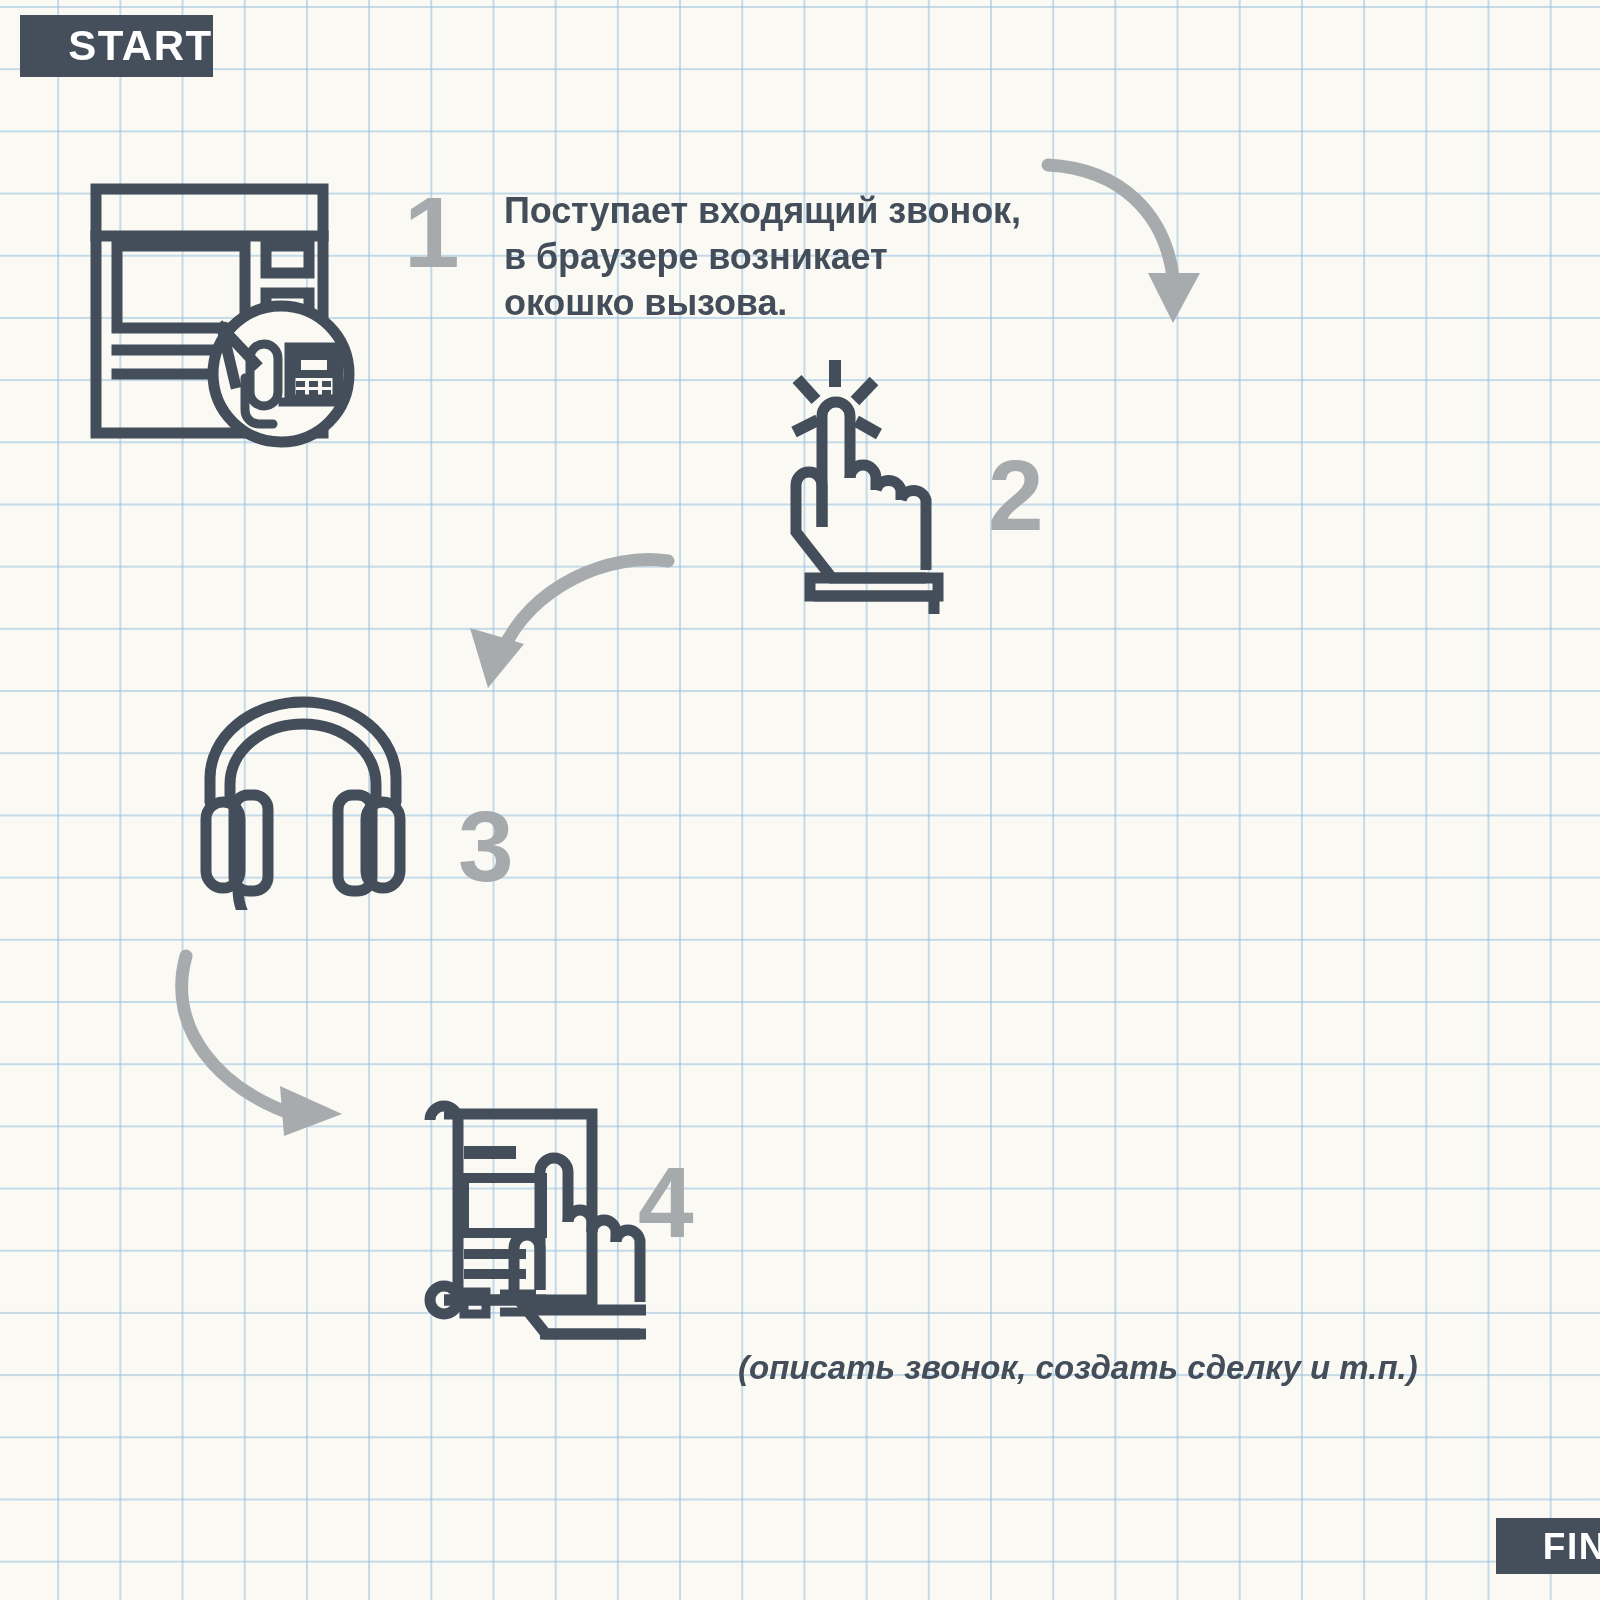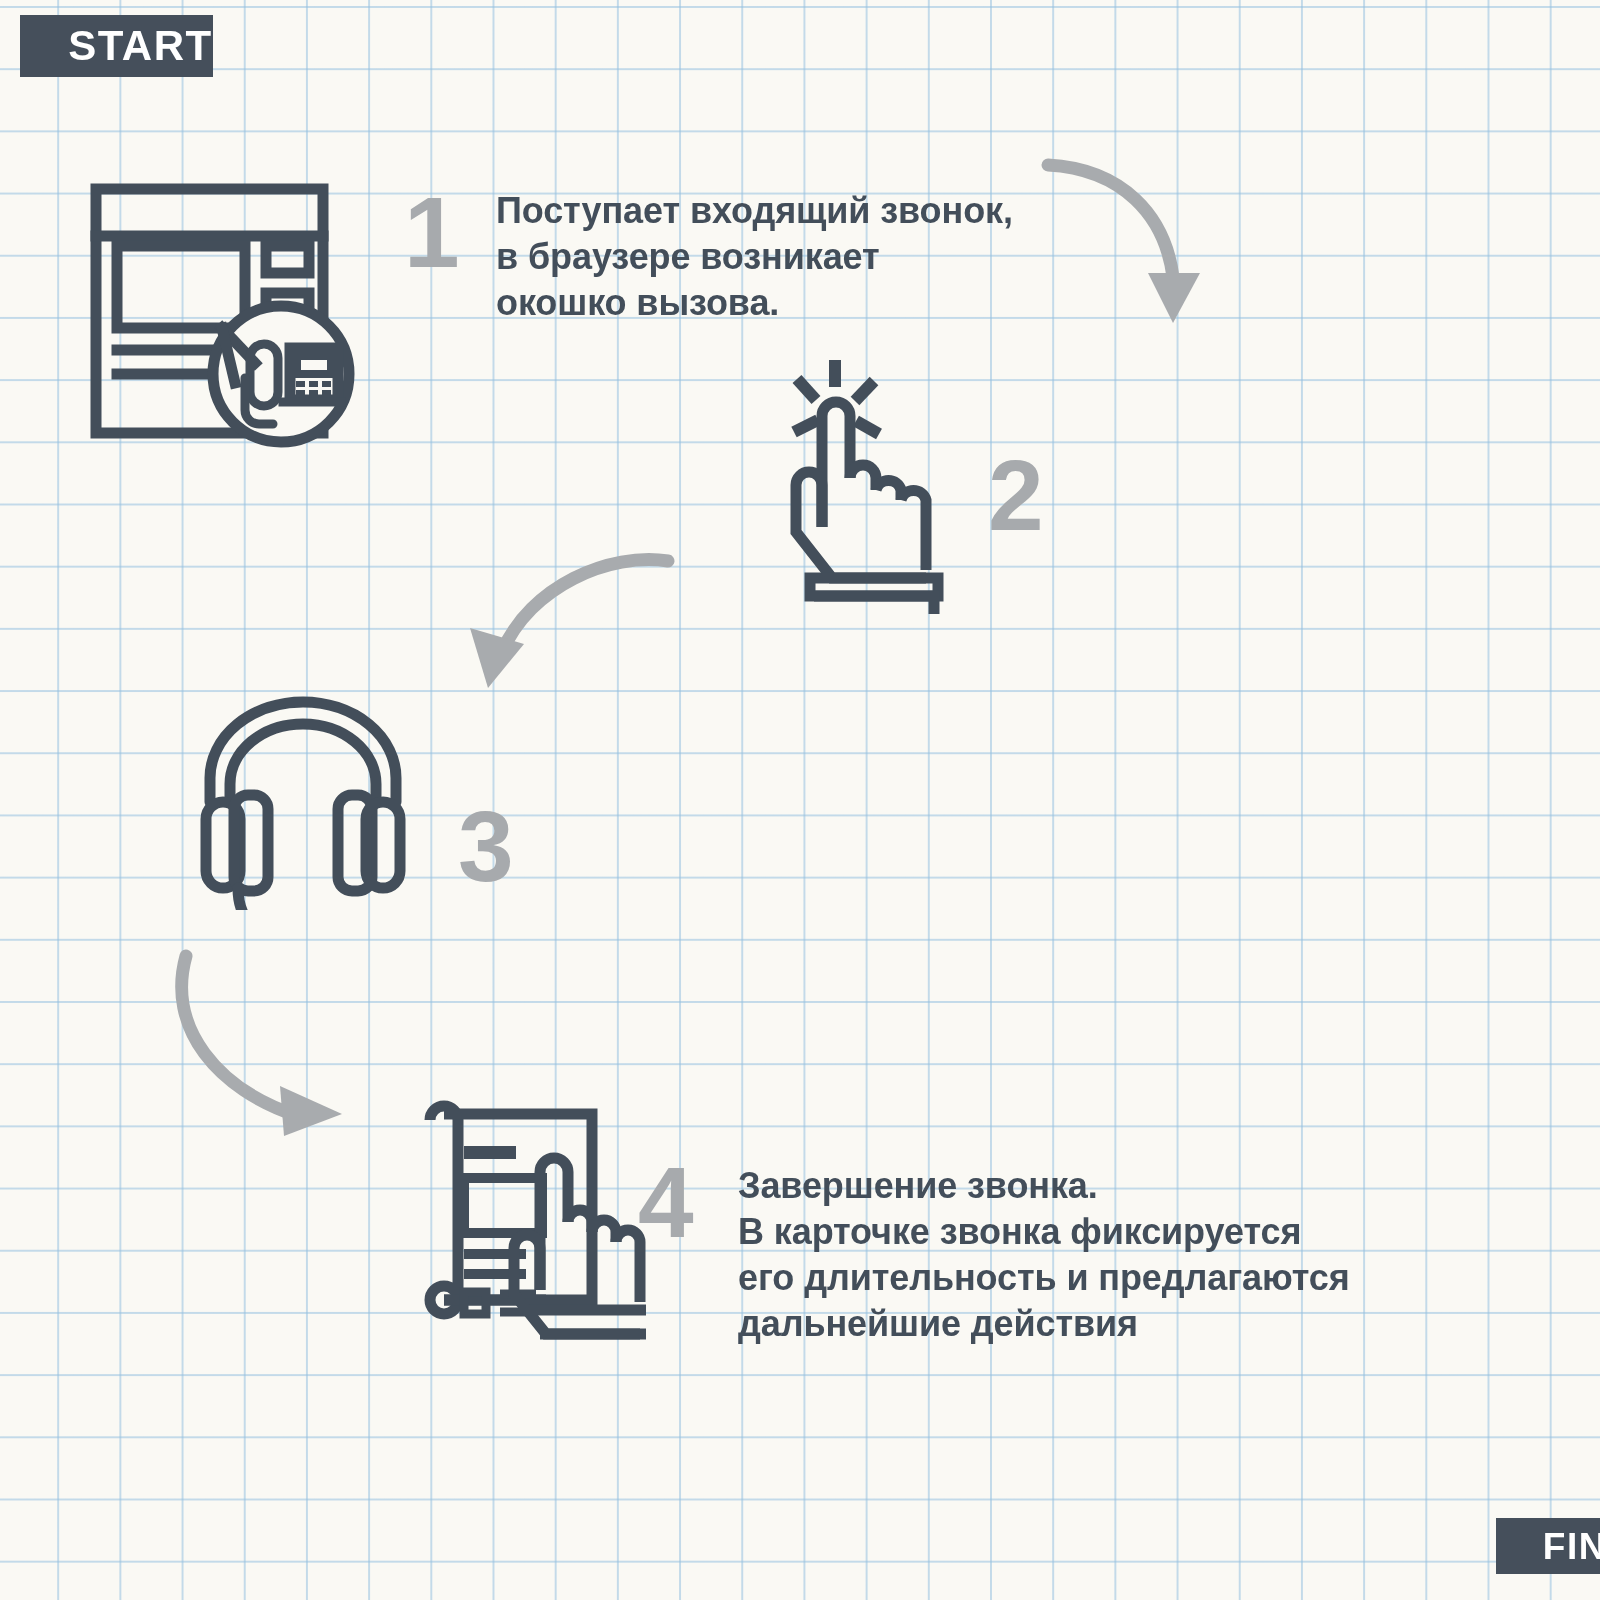--- a/index.html
+++ b/index.html
@@ -57,20 +57,21 @@
 
   .step-text {
     position: absolute;
     color: #434e5a;
     font-family: "Liberation Sans", sans-serif;
     font-weight: 700;
     font-size: 36px;
     line-height: 1.28;
     white-space: pre-line;
     letter-spacing: -0.1px;
+    margin-left: 8px;
   }
   .step-note {
     position: absolute;
     color: #434e5a;
     font-family: "Liberation Sans", sans-serif;
     font-weight: 700;
     font-style: italic;
     font-size: 33px;
     line-height: 1.2;
     white-space: pre-line;
@@ -231,20 +232,17 @@
       <path d="M220 146 a12 12 0 0 1 24 0 V206"></path>
 
       <path d="M144 194 V152 a13 13 0 0 0 -26 0 V198 L150 238 H244"></path>
 
       <path d="M132 214 H250"></path>
       <path d="M144 238 H250"></path>
     </svg>
   </div>
 
   <div class="step-num" style="left:638px; top:1152px; font-size:100px;">4</div>
-  <div class="step-text" style="left:738px; top:1163px; width:720px;">Завершение звонка.
-В карточке звонка фиксируется
-его длительность и предлагаются
-дальнейшие действия</div>
+  <div class="step-note" style="left:738px; top:1348px; width:760px;">(описать звонок, создать сделку и т.п.)</div>
 
   <div class="badge" id="finish-badge">FINISH</div>
 
 </div>
 
 </body></html>

